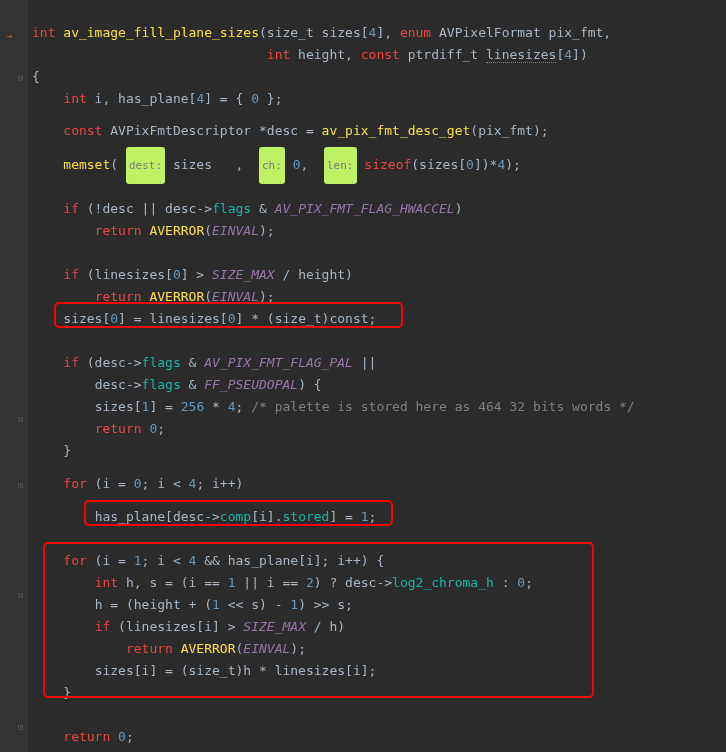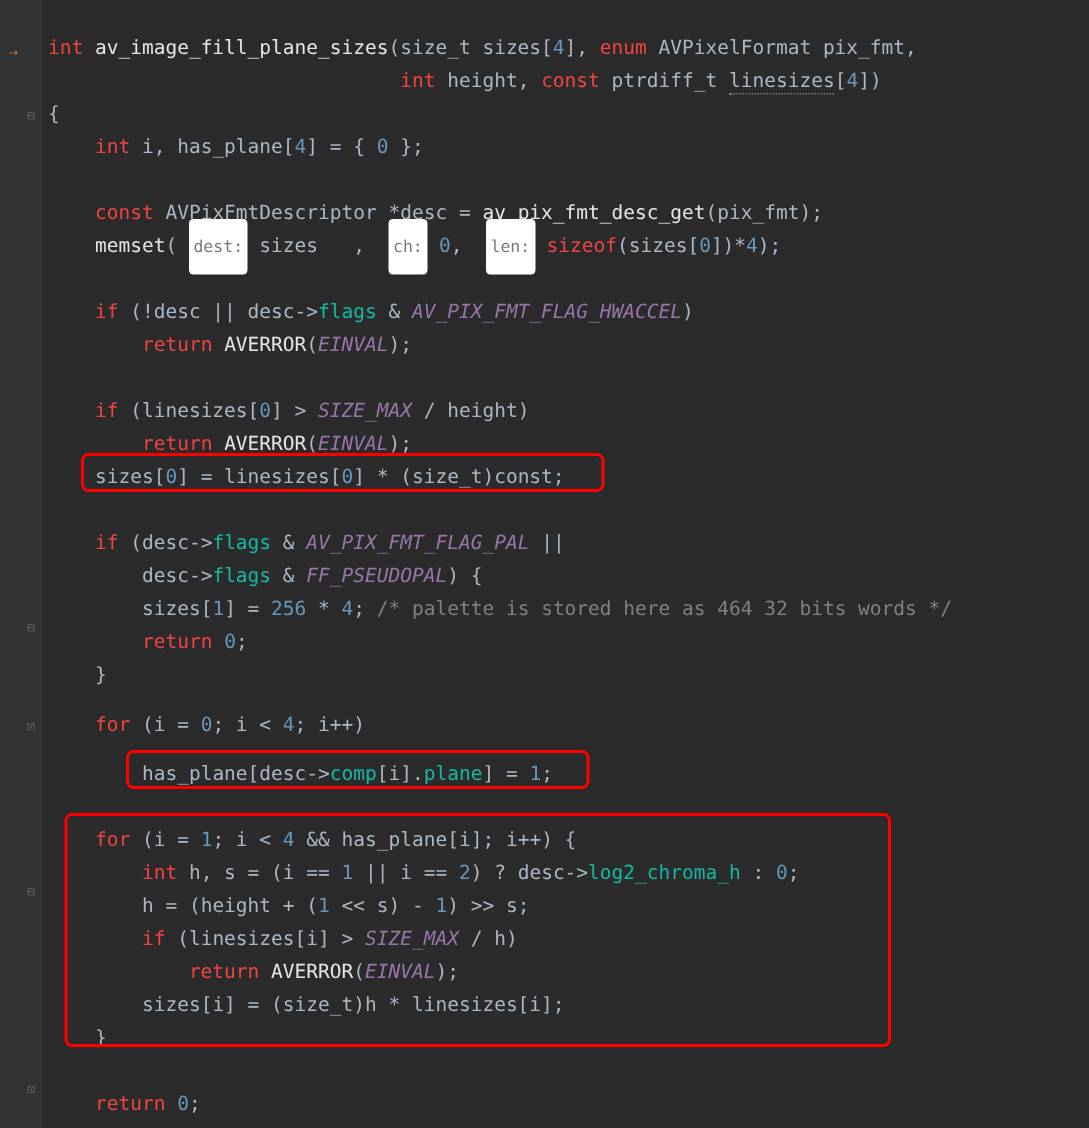--- a/index.html
+++ b/index.html
@@ -2,25 +2,25 @@
 <html><head>
 <meta charset="utf-8">
 <style>
   html,body{margin:0;padding:0;background:#2b2b2b;width:726px;height:752px;overflow:hidden}
   body{font-family:'Menlo','Consolas','DejaVu Sans Mono',monospace;font-size:13px;line-height:22px;color:#a9b7c6}
   .gutter{position:absolute;left:0;top:0;width:28px;height:752px;background:#313335}
   .gutter-icon{position:absolute;left:6px;color:#606366;font-size:10px}
   .fold{position:absolute;left:18px;color:#606366;font-size:9px}
   .code{position:absolute;left:32px;top:0;white-space:pre}
   .kw{color:#ef4444}
-  .fn{color:#e5e5e5}
+  .fn{color:#fde047}
   .num{color:#6897bb}
   .field{color:#14b8a6}
   .const{color:#9876aa;font-style:italic}
-  .hint{color:#787878;background:#ffffff;padding:12px 3px;border-radius:3px;font-size:11px}
+  .hint{color:#787878;background:#bef264;padding:12px 3px;border-radius:3px;font-size:11px}
   .cmt{color:#808080}
   .und{border-bottom:1px dotted #808080}
   .box{position:absolute;border:2px solid #ff0000;border-radius:5px;pointer-events:none}
   .line{position:absolute;left:0}
 </style>
 </head>
 <body>
 
 <div class="gutter">
   <span class="gutter-icon" style="top:25px;color:#c57633">⇢</span>
@@ -29,34 +29,34 @@
   <span class="fold" style="top:474px">⊡</span>
   <span class="fold" style="top:584px">⊟</span>
   <span class="fold" style="top:716px">⊡</span>
 </div>
 
 <div class="code">
 <span class="line" style="top:22px"><span class="kw">int</span><span> </span><span class="fn">av_image_fill_plane_sizes</span><span>(size_t sizes[</span><span class="num">4</span><span>], </span><span class="kw">enum</span><span> AVPixelFormat pix_fmt,</span></span>
 <span class="line" style="top:44px">                              <span class="kw">int</span><span> height, </span><span class="kw">const</span><span> ptrdiff_t </span><span class="und">linesizes</span><span>[</span><span class="num">4</span><span>])</span></span>
 <span class="line" style="top:66px"><span>{</span></span>
 <span class="line" style="top:88px">    <span class="kw">int</span><span> i, has_plane[</span><span class="num">4</span><span>] = { </span><span class="num">0</span><span> };</span></span>
-<span class="line" style="top:132px">    <span class="kw">const</span><span> AVPixFmtDescriptor *desc = </span><span class="fn">av_pix_fmt_desc_get</span><span>(pix_fmt);</span></span>
+<span class="line" style="top:120px">    <span class="kw">const</span><span> AVPixFmtDescriptor *desc = </span><span class="fn">av_pix_fmt_desc_get</span><span>(pix_fmt);</span></span>
 <span class="line" style="top:154px">    <span class="fn">memset</span><span>(</span> <span class="hint">dest:</span><span> sizes   , </span> <span class="hint">ch:</span><span> </span><span class="num">0</span><span>, </span> <span class="hint">len:</span><span> </span><span class="kw">sizeof</span><span>(sizes[</span><span class="num">0</span><span>])*</span><span class="num">4</span><span>);</span></span>
 <span class="line" style="top:198px">    <span class="kw">if</span><span> (!desc || desc-&gt;</span><span class="field">flags</span><span> &amp; </span><span class="const">AV_PIX_FMT_FLAG_HWACCEL</span><span>)</span></span>
 <span class="line" style="top:220px">        <span class="kw">return</span><span> </span><span class="fn">AVERROR</span><span>(</span><span class="const">EINVAL</span><span>);</span></span>
 <span class="line" style="top:264px">    <span class="kw">if</span><span> (linesizes[</span><span class="num">0</span><span>] &gt; </span><span class="const">SIZE_MAX</span><span> / height)</span></span>
 <span class="line" style="top:286px">        <span class="kw">return</span><span> </span><span class="fn">AVERROR</span><span>(</span><span class="const">EINVAL</span><span>);</span></span>
 <span class="line" style="top:308px">    <span>sizes[</span><span class="num">0</span><span>] = linesizes[</span><span class="num">0</span><span>] * (size_t)const;</span></span>
 <span class="line" style="top:352px">    <span class="kw">if</span><span> (desc-&gt;</span><span class="field">flags</span><span> &amp; </span><span class="const">AV_PIX_FMT_FLAG_PAL</span><span> ||</span></span>
 <span class="line" style="top:374px">        <span>desc-&gt;</span><span class="field">flags</span><span> &amp; </span><span class="const">FF_PSEUDOPAL</span><span>) {</span></span>
 <span class="line" style="top:396px">        <span>sizes[</span><span class="num">1</span><span>] = </span><span class="num">256</span><span> * </span><span class="num">4</span><span>; </span><span class="cmt">/* palette is stored here as 464 32 bits words */</span></span>
 <span class="line" style="top:418px">        <span class="kw">return</span><span> </span><span class="num">0</span><span>;</span></span>
 <span class="line" style="top:440px">    <span>}</span></span>
 <span class="line" style="top:473px">    <span class="kw">for</span><span> (i = </span><span class="num">0</span><span>; i &lt; </span><span class="num">4</span><span>; i++)</span></span>
-<span class="line" style="top:506px">        <span>has_plane[desc-&gt;</span><span class="field">comp</span><span>[i].</span><span class="field">plane</span><span>] = </span><span class="num">1</span><span>;</span></span>
+<span class="line" style="top:506px">        <span>has_plane[desc-&gt;</span><span class="field">comp</span><span>[i].</span><span class="field">stored</span><span>] = </span><span class="num">1</span><span>;</span></span>
 <span class="line" style="top:550px">    <span class="kw">for</span><span> (i = </span><span class="num">1</span><span>; i &lt; </span><span class="num">4</span><span> &amp;&amp; has_plane[i]; i++) {</span></span>
 <span class="line" style="top:572px">        <span class="kw">int</span><span> h, s = (i == </span><span class="num">1</span><span> || i == </span><span class="num">2</span><span>) ? desc-&gt;</span><span class="field">log2_chroma_h</span><span> : </span><span class="num">0</span><span>;</span></span>
 <span class="line" style="top:594px">        <span>h = (height + (</span><span class="num">1</span><span> &lt;&lt; s) - </span><span class="num">1</span><span>) &gt;&gt; s;</span></span>
 <span class="line" style="top:616px">        <span class="kw">if</span><span> (linesizes[i] &gt; </span><span class="const">SIZE_MAX</span><span> / h)</span></span>
 <span class="line" style="top:638px">            <span class="kw">return</span><span> </span><span class="fn">AVERROR</span><span>(</span><span class="const">EINVAL</span><span>);</span></span>
 <span class="line" style="top:660px">        <span>sizes[i] = (size_t)h * linesizes[i];</span></span>
 <span class="line" style="top:682px">    <span>}</span></span>
 <span class="line" style="top:726px">    <span class="kw">return</span><span> </span><span class="num">0</span><span>;</span></span>
 <span class="line" style="top:748px"><span>}</span></span>
 </div>

